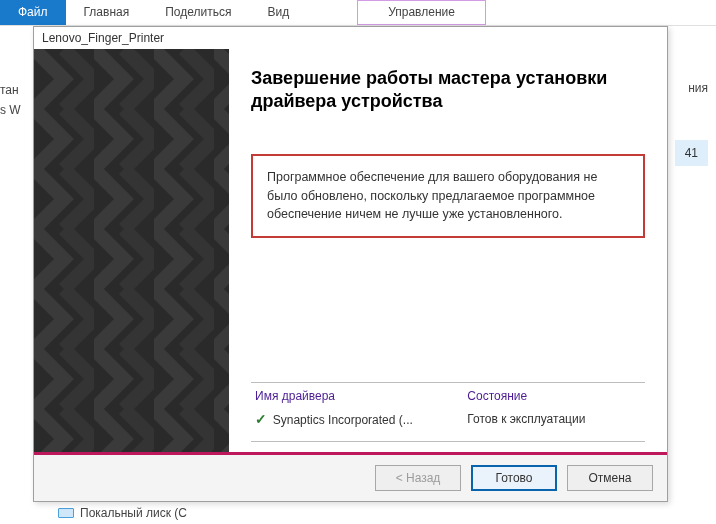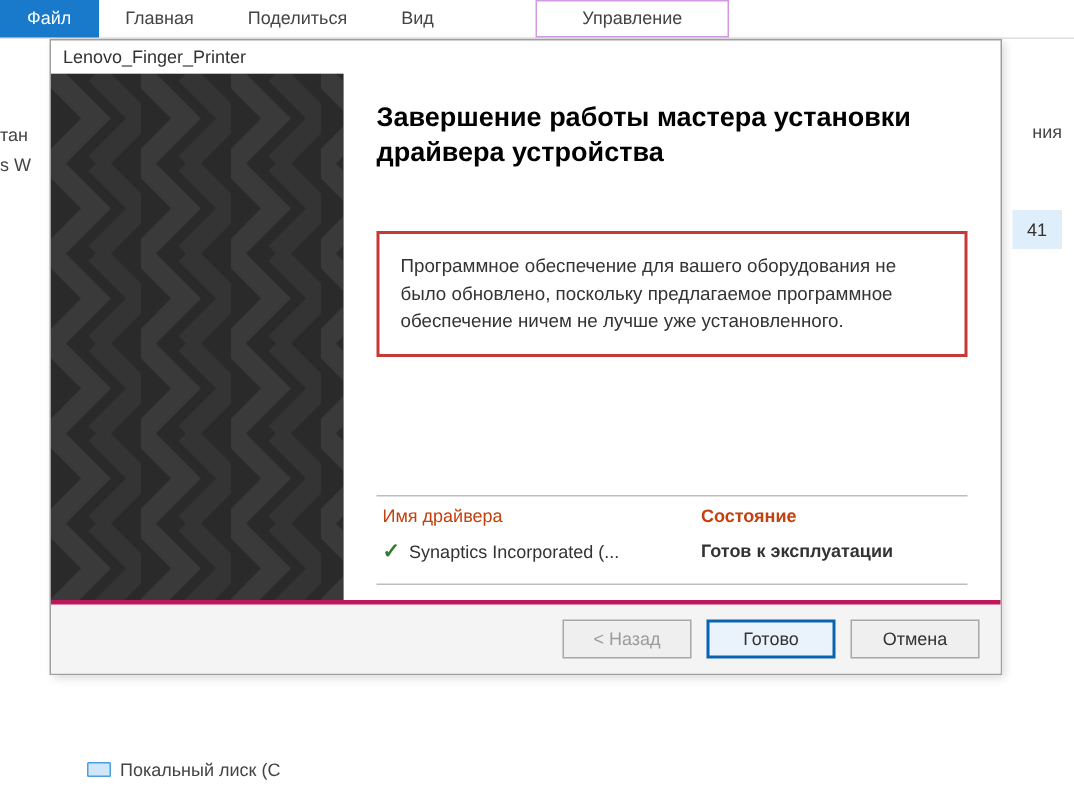--- a/index.html
+++ b/index.html
@@ -89,21 +89,21 @@
     border: 1px solid #4aa0dc;
     border-radius: 1px;
   }
 
   
   .dialog {
     position: absolute;
     left: 33px;
     top: 26px;
     width: 635px;
-    height: 424px;
+    height: 476px;
     background: #fff;
     border: 1px solid #9f9f9f;
     box-shadow: 2px 2px 6px rgba(0,0,0,.15);
     display: flex;
     flex-direction: column;
   }
   .dialog-title {
     padding: 4px 8px;
     font-size: 12px;
     color: #333;
@@ -143,25 +143,25 @@
   }
   .wizard-spacer { flex: 1; }
   .driver-table {
     border-top: 1px solid #bdbdbd;
     border-bottom: 1px solid #bdbdbd;
     padding: 6px 4px 14px 4px;
   }
   .driver-header {
     display: flex;
     font-size: 12px;
-    color: #c2410c;
+    color: #4c1d95;
     margin-bottom: 8px;
   }
   .col-name { flex: 0 0 55%; }
-  .col-status { flex: 1; font-weight: bold; }
+  .col-status { flex: 1; }
   .driver-row {
     display: flex;
     align-items: center;
     font-size: 12px;
     color: #333;
   }
   .check {
     color: #2e7d32;
     font-weight: bold;
     margin-right: 6px;

